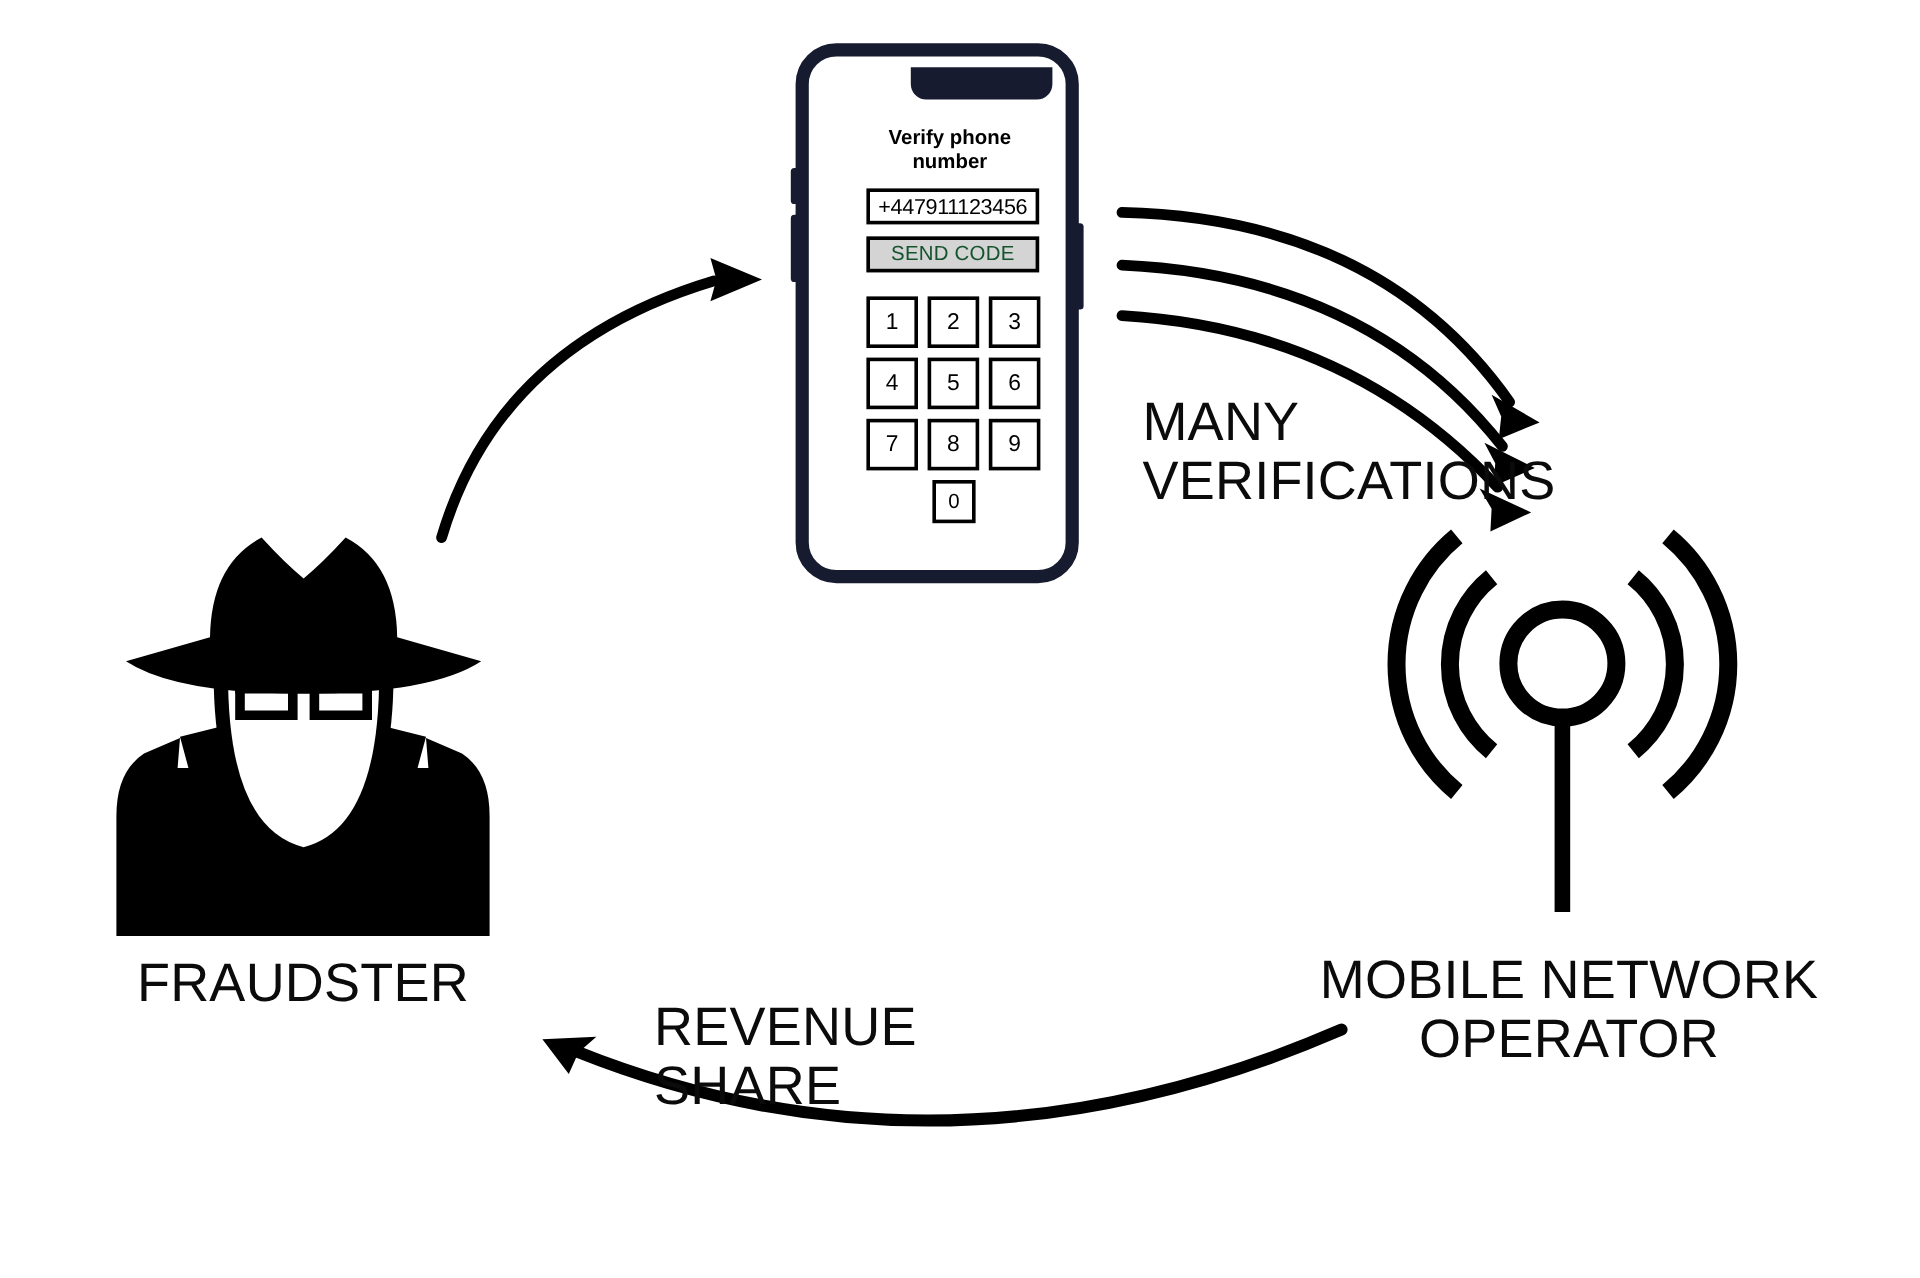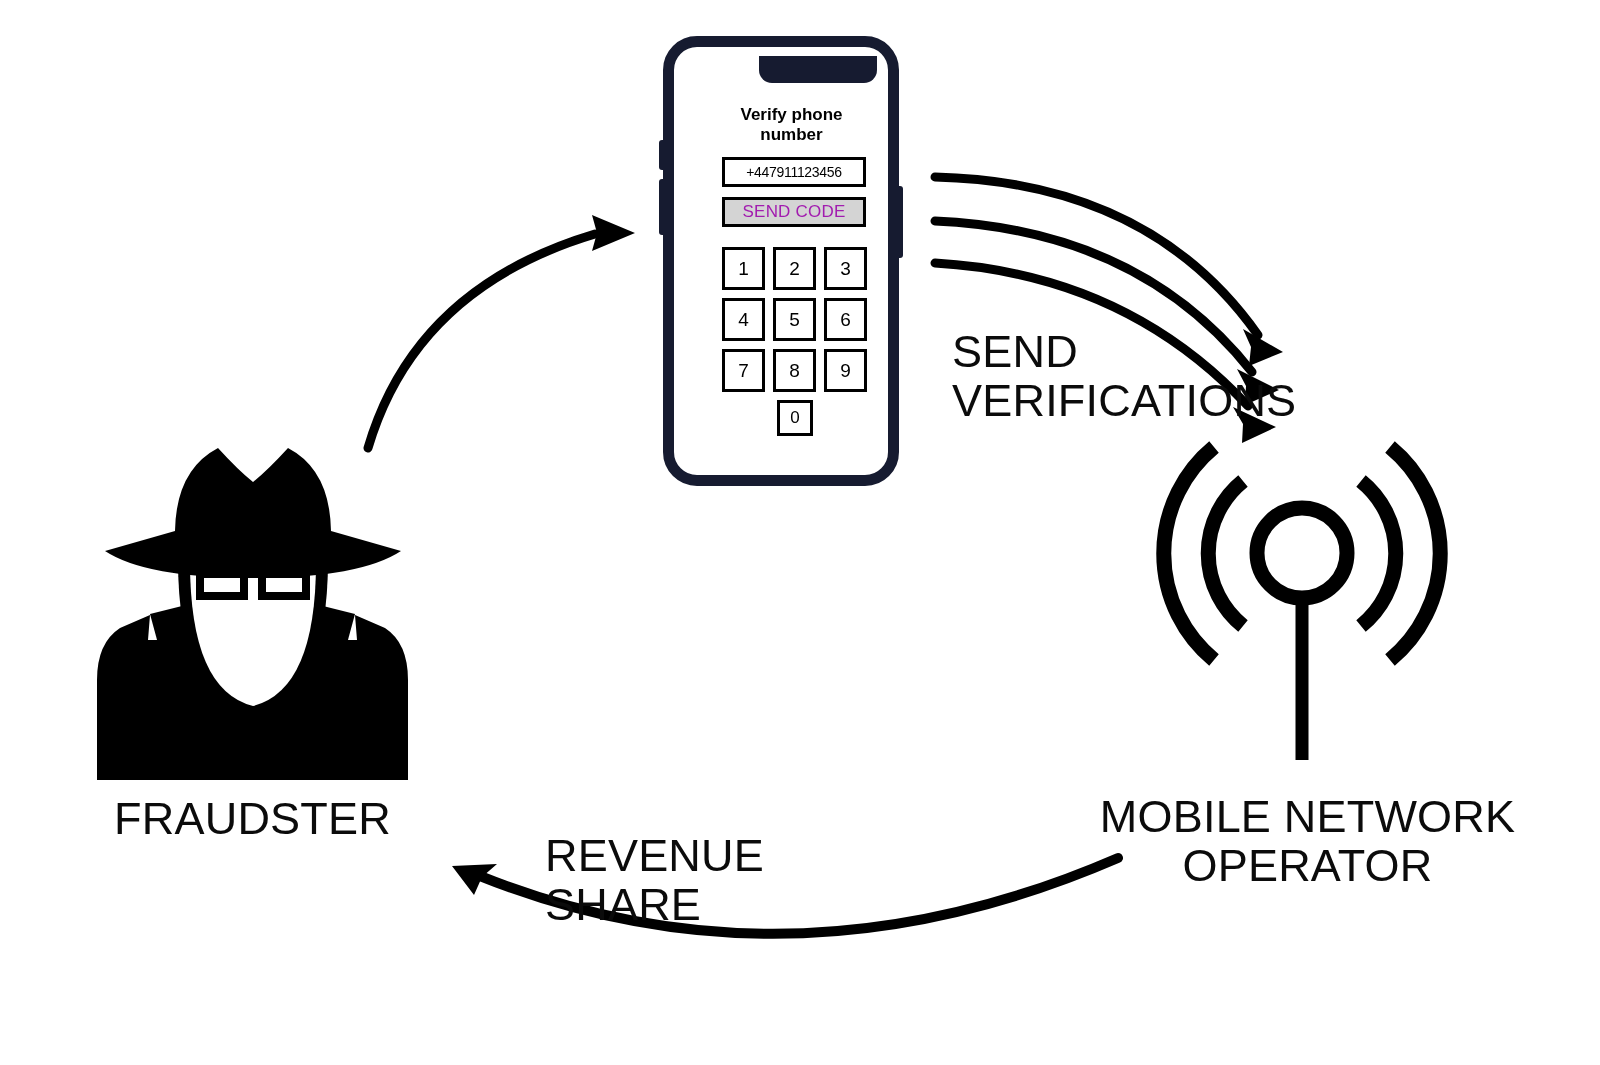--- a/index.html
+++ b/index.html
@@ -137,41 +137,41 @@
   .phone-input {
     position: absolute;
     left: 48px;
     top: 110px;
     width: 144px;
     height: 30px;
     box-sizing: border-box;
     border: 3px solid #000;
     background: #ffffff;
     font-family: "Liberation Sans", sans-serif;
-    font-size: 14px;
+    font-size: 18px;
     font-weight: 500;
     color: #000;
     display: flex;
     align-items: center;
     justify-content: center;
     letter-spacing: -0.3px;
   }
   .phone-send {
     position: absolute;
     left: 48px;
     top: 150px;
     width: 144px;
     height: 30px;
     box-sizing: border-box;
     border: 3px solid #000;
     background: #d4d4d4;
     font-family: "Liberation Sans", sans-serif;
     font-size: 17px;
     font-weight: 500;
-    color: #a21caf;
+    color: #14532d;
     display: flex;
     align-items: center;
     justify-content: center;
     letter-spacing: 0.2px;
   }
   .keypad {
     position: absolute;
     left: 48px;
     top: 200px;
     width: 146px;
@@ -307,19 +307,19 @@
         </div>
       </div>
     </div>
   </div>
 
   <div class="cap-label" id="label-mno">MOBILE NETWORK
 OPERATOR</div>
 
   <div class="cap-label" id="label-fraudster">FRAUDSTER</div>
 
-  <div class="cap-label" id="label-many-verifications">SEND
+  <div class="cap-label" id="label-many-verifications">MANY
 VERIFICATIONS</div>
 
   <div class="cap-label" id="label-revenue-share">REVENUE
 SHARE</div>
 
 </div>
 
 </body></html>

